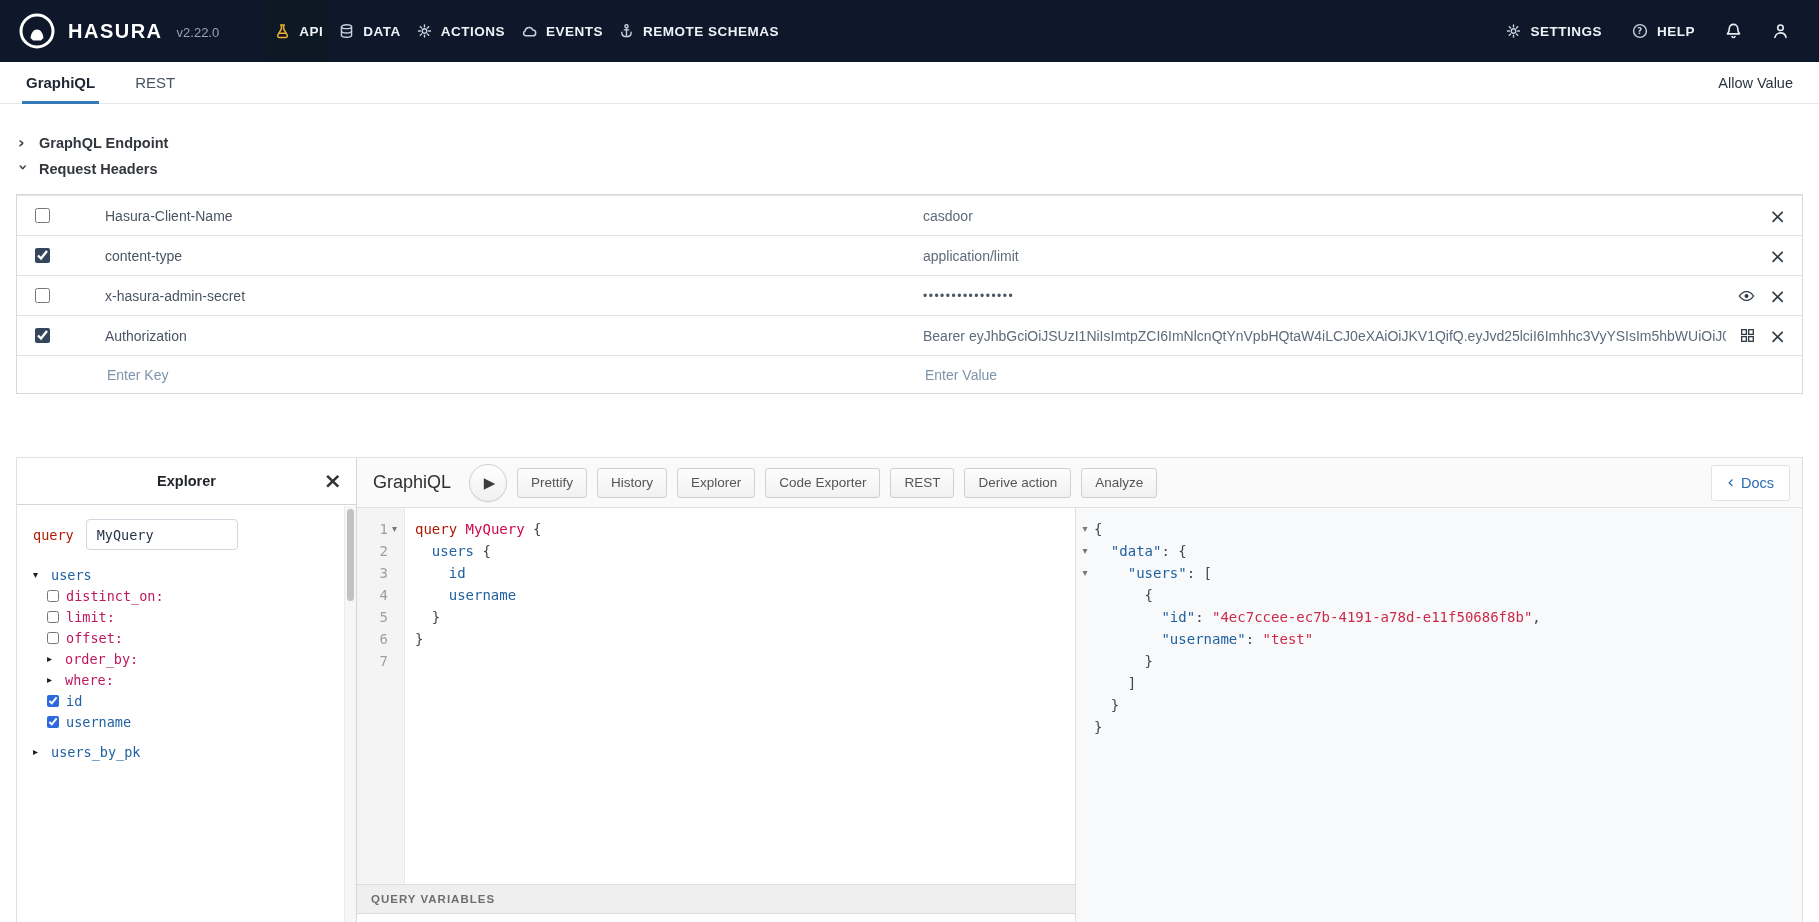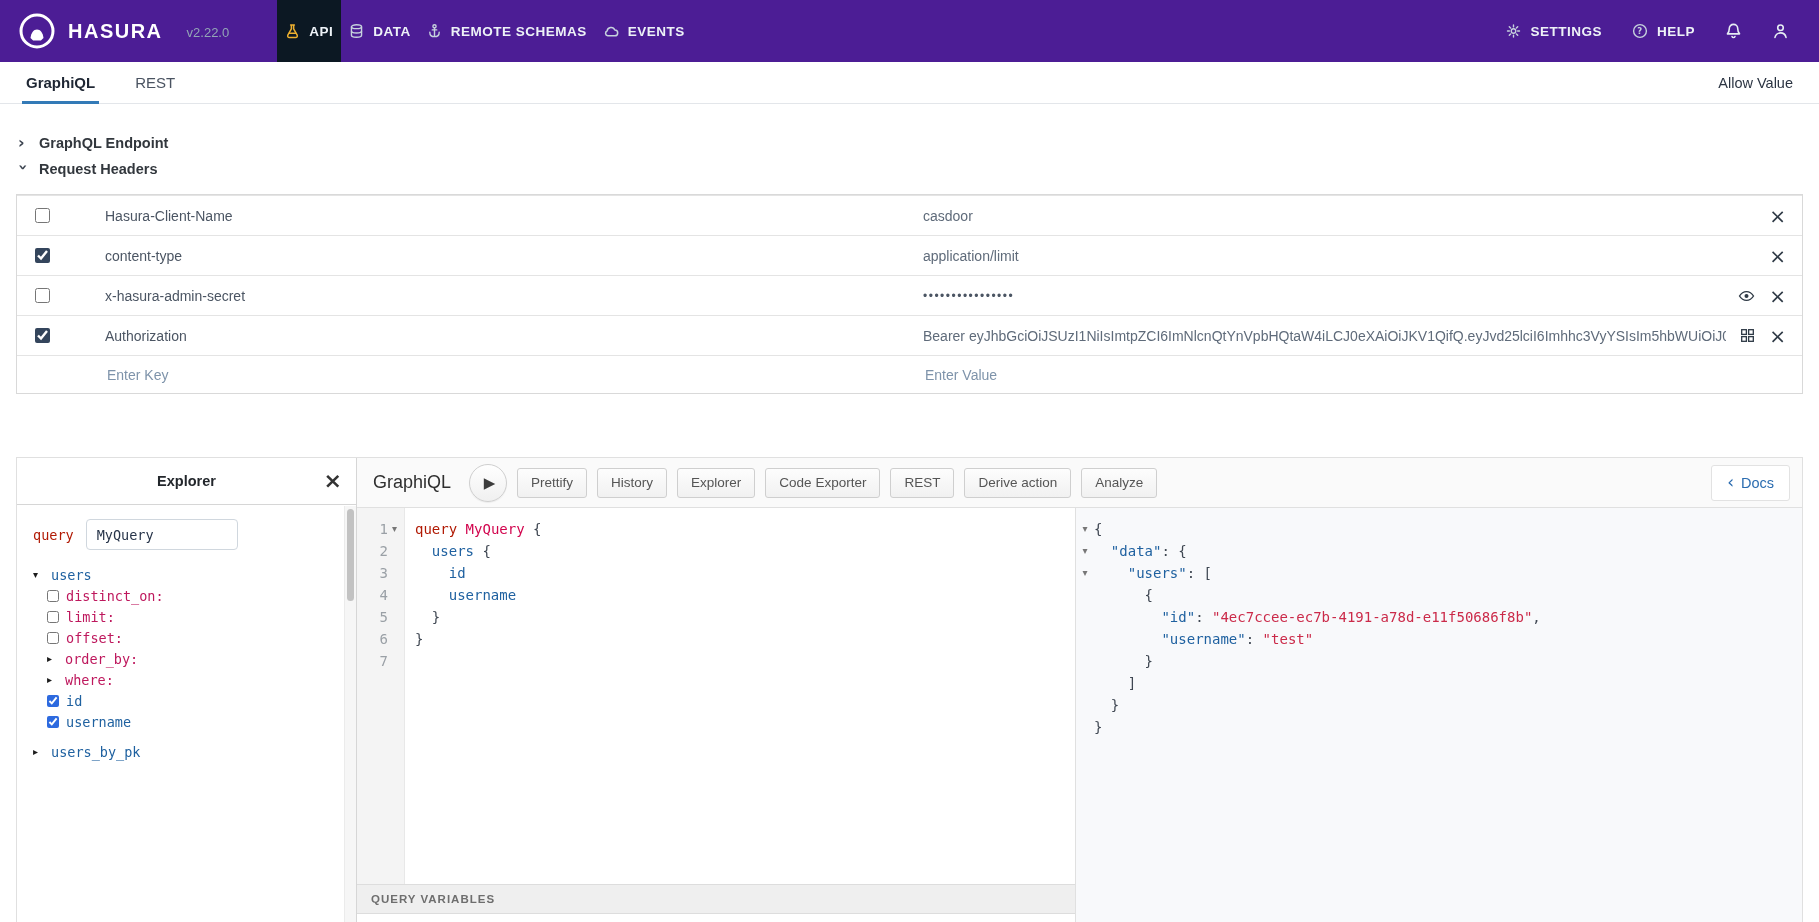--- a/index.html
+++ b/index.html
@@ -4,24 +4,24 @@
 <style>
   * { box-sizing: border-box; }
   html,body { margin:0; padding:0; }
   body {
     width:1819px; height:922px; overflow:hidden; position:relative;
     font-family:"Liberation Sans", sans-serif; background:#fff; color:#333;
   }
   .glyph { font-family:"DejaVu Sans", sans-serif; }
 
   
-  .topnav { height:62px; background:#4c1d95; display:flex; align-items:stretch; color:#fff; }
+  .topnav { height:62px; background:#0f172a; display:flex; align-items:stretch; color:#fff; }
   .brand { display:flex; align-items:center; gap:12px; padding:0 10px 0 18px; }
   .brand-name { font-size:20px; font-weight:700; letter-spacing:1.5px; color:#fff; }
-  .version { font-size:13px; color:#93a5b6; margin-left:12px; padding-top:2px; }
+  .version { font-size:13px; color:#93a5b6; margin-left:2px; padding-top:2px; }
   .nav-items { display:flex; margin-left:38px; }
   .nav-item { display:flex; align-items:center; gap:9px; padding:0 8px; font-size:13.5px;
     font-weight:700; letter-spacing:.5px; color:#edf2f7; cursor:pointer; }
   .nav-item.active { background:#0c1823; }
   .nav-ico { display:flex; align-items:center; color:#c6d2dd; }
   .nav-item.active .nav-ico { color:#eeb02f; }
   .nav-right { margin-left:auto; display:flex; align-items:center; gap:30px; padding-right:30px; }
   .nav-right .nav-item { padding:0; }
   .icon-btn { display:flex; align-items:center; color:#e6edf3; cursor:pointer; }
 
@@ -140,34 +140,43 @@
           <ellipse cx="8" cy="3.4" rx="5.4" ry="2.1"></ellipse>
           <path d="M2.6 3.4v9.2c0 1.1 2.4 2.1 5.4 2.1s5.4-1 5.4-2.1V3.4"></path>
           <path d="M2.6 8c0 1.1 2.4 2.1 5.4 2.1S13.4 9.1 13.4 8"></path>
         </svg>
       </span>
       <span>DATA</span>
     </div>
     <div class="nav-item">
       <span class="nav-ico">
         <svg width="15" height="16" viewBox="0 0 16 16" fill="none" stroke="currentColor" stroke-width="1.5" stroke-linecap="round">
+          <circle cx="8" cy="8" r="2.4"></circle>
+          <path d="M8 1.6v2M8 12.4v2M1.6 8h2M12.4 8h2M3.5 3.5l1.4 1.4M11.1 11.1l1.4 1.4M12.5 3.5l-1.4 1.4M4.9 11.1l-1.4 1.4"></path>
+        </svg>
+      </span>
+      <span>ACTIONS</span>
+    </div>
+    <div class="nav-item">
+      <span class="nav-ico">
+        <svg width="16" height="16" viewBox="0 0 16 16" fill="none" stroke="currentColor" stroke-width="1.5" stroke-linejoin="round">
+          <path d="M4.8 12.8h7a2.9 2.9 0 0 0 0-5.8 4 4 0 0 0-7.7 1A2.5 2.5 0 0 0 4.8 12.8z"></path>
+        </svg>
+      </span>
+      <span>EVENTS</span>
+    </div>
+    <div class="nav-item">
+      <span class="nav-ico">
+        <svg width="15" height="16" viewBox="0 0 16 16" fill="none" stroke="currentColor" stroke-width="1.5" stroke-linecap="round">
           <circle cx="8" cy="3" r="1.7"></circle>
           <path d="M8 4.7V14M3 9.2c0 3 2.2 4.8 5 4.8s5-1.8 5-4.8"></path>
           <path d="M5.6 6.8h4.8"></path>
         </svg>
       </span>
       <span>REMOTE SCHEMAS</span>
-    </div>
-    <div class="nav-item">
-      <span class="nav-ico">
-        <svg width="16" height="16" viewBox="0 0 16 16" fill="none" stroke="currentColor" stroke-width="1.5" stroke-linejoin="round">
-          <path d="M4.8 12.8h7a2.9 2.9 0 0 0 0-5.8 4 4 0 0 0-7.7 1A2.5 2.5 0 0 0 4.8 12.8z"></path>
-        </svg>
-      </span>
-      <span>EVENTS</span>
     </div>
   </div>
   <div class="nav-right">
     <div class="nav-item">
       <span class="nav-ico">
         <svg width="15" height="16" viewBox="0 0 16 16" fill="none" stroke="currentColor" stroke-width="1.5" stroke-linecap="round">
           <circle cx="8" cy="8" r="2.4"></circle>
           <path d="M8 1.6v2M8 12.4v2M1.6 8h2M12.4 8h2M3.5 3.5l1.4 1.4M11.1 11.1l1.4 1.4M12.5 3.5l-1.4 1.4M4.9 11.1l-1.4 1.4"></path>
         </svg>
       </span>

